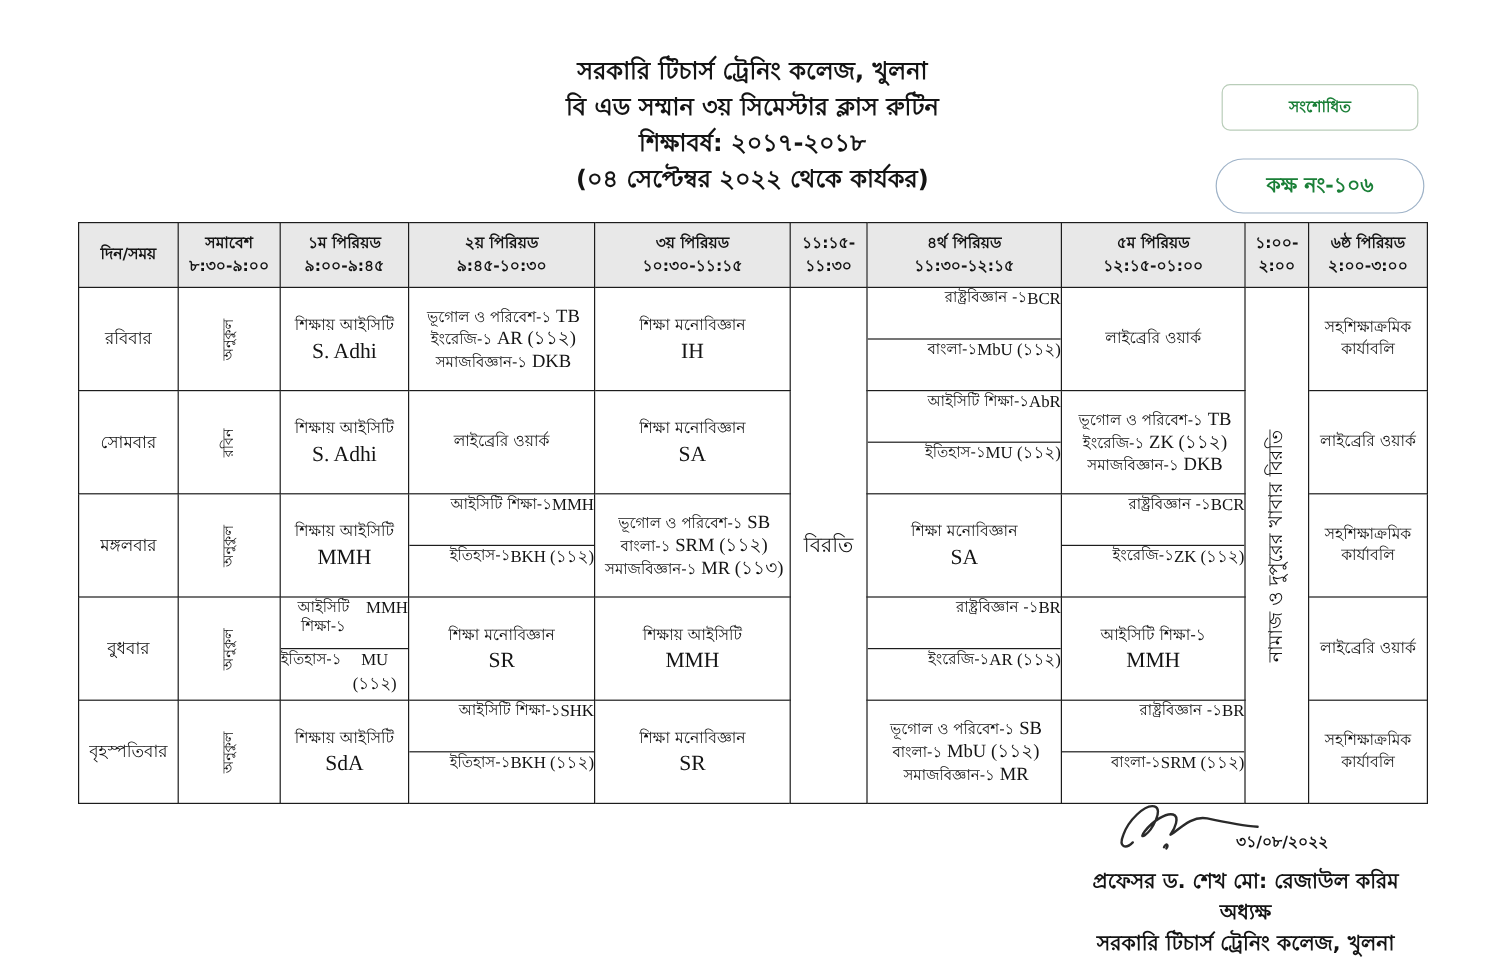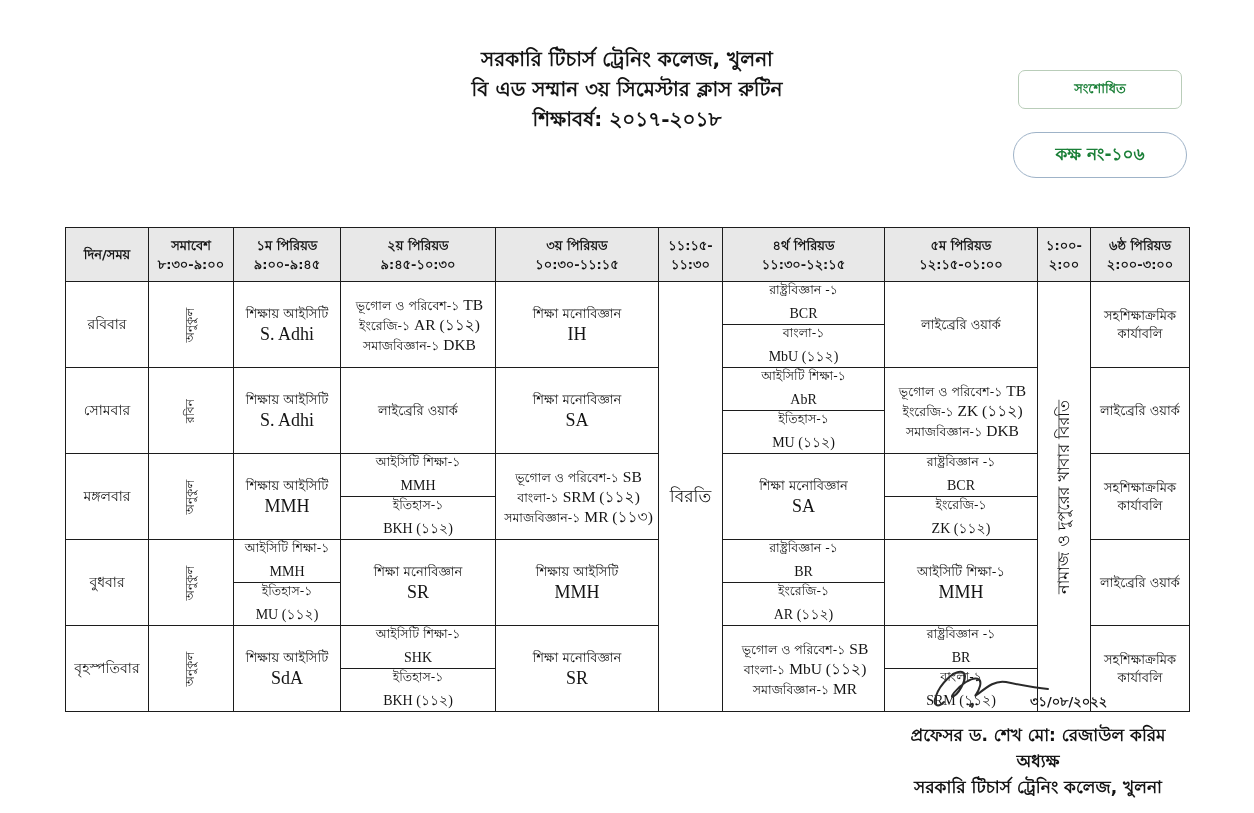--- a/index.html
+++ b/index.html
@@ -14,36 +14,35 @@
   .badge{
     position:absolute;display:flex;align-items:center;justify-content:center;
     color:var(--green);font-weight:bold;background:#fff;
   }
   .badge-revised{left:1018px;top:70px;width:162px;height:37px;border:1.5px solid #b9cdb9;border-radius:7px;font-size:13px;}
   .badge-room{left:1013px;top:132px;width:172px;height:44px;border:1.5px solid #9fb3c8;border-radius:23px;font-size:17px;}
   
   table.routine{
     position:absolute;left:65px;top:185px;border-collapse:collapse;table-layout:fixed;
     background:#fff;
-    margin-top:42px;
   }
   .routine td,.routine th{border:1.6px solid var(--ink);padding:0;vertical-align:middle;text-align:center;overflow:hidden;}
   .routine th{background:#e8e8e8;font-weight:bold;font-size:13px;line-height:19px;}
   .hdr-l2{font-weight:bold;}
   .day-cell{font-size:14px;}
   .bn{font-size:13px;line-height:18px;}
   .code{font-family:"Liberation Serif","DejaVu Serif",serif;font-size:18px;line-height:22px;}
   .cell-pad{padding:2px 2px;}
   
   .list-cell{text-align:center;padding:3px 4px 3px 7px;}
   .lline{font-size:12.5px;line-height:19px;white-space:nowrap;}
   .lline .code-s{font-family:"Liberation Serif","DejaVu Serif",serif;font-size:15.5px;}
   
   .split{display:flex;flex-direction:column;height:85px;}
-  .half{flex:1;display:flex;flex-direction:column;justify-content:space-between;}
+  .half{flex:1;display:flex;flex-direction:row;justify-content:flex-end;}
   .half + .half{border-top:1.6px solid var(--ink);}
   .half .bn{font-size:12.5px;line-height:16px;}
   .half .code{font-size:14px;line-height:20px;}
   
   .rot-wrap{position:relative;width:100%;height:100%;}
   .rot{
     position:absolute;left:50%;top:50%;
     transform:translate(-50%,-50%) rotate(-90deg);
     white-space:nowrap;
   }
@@ -56,20 +55,21 @@
   .footer-block{position:absolute;left:828px;top:722px;width:420px;text-align:center;font-weight:600;}
   .footer-line{font-size:17px;line-height:26px;}
 </style>
 </head>
 <body>
 
 <div class="title-block">
   <div class="title-line">সরকারি টিচার্স ট্রেনিং কলেজ, খুলনা</div>
   <div class="title-line">বি এড সম্মান ৩য় সিমেস্টার ক্লাস রুটিন</div>
   <div class="title-line">শিক্ষাবর্ষ: ২০১৭-২০১৮</div>
+  <div class="title-line">(০৪ সেপ্টেম্বর ২০২২ থেকে কার্যকর)</div>
 </div>
 
 <div class="badge badge-revised">সংশোধিত</div>
 <div class="badge badge-room">কক্ষ নং-১০৬</div>
 
 <table class="routine" id="routine">
     <colgroup>
       <col style="width: 83px;">
       <col style="width: 85px;">
       <col style="width: 107px;">

